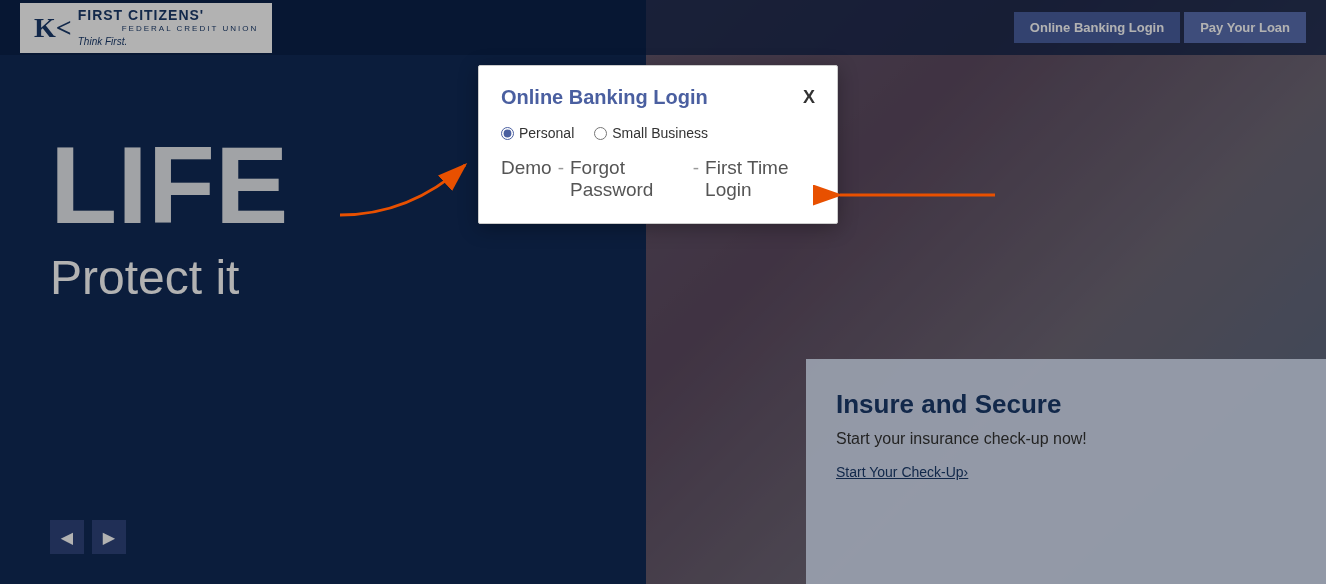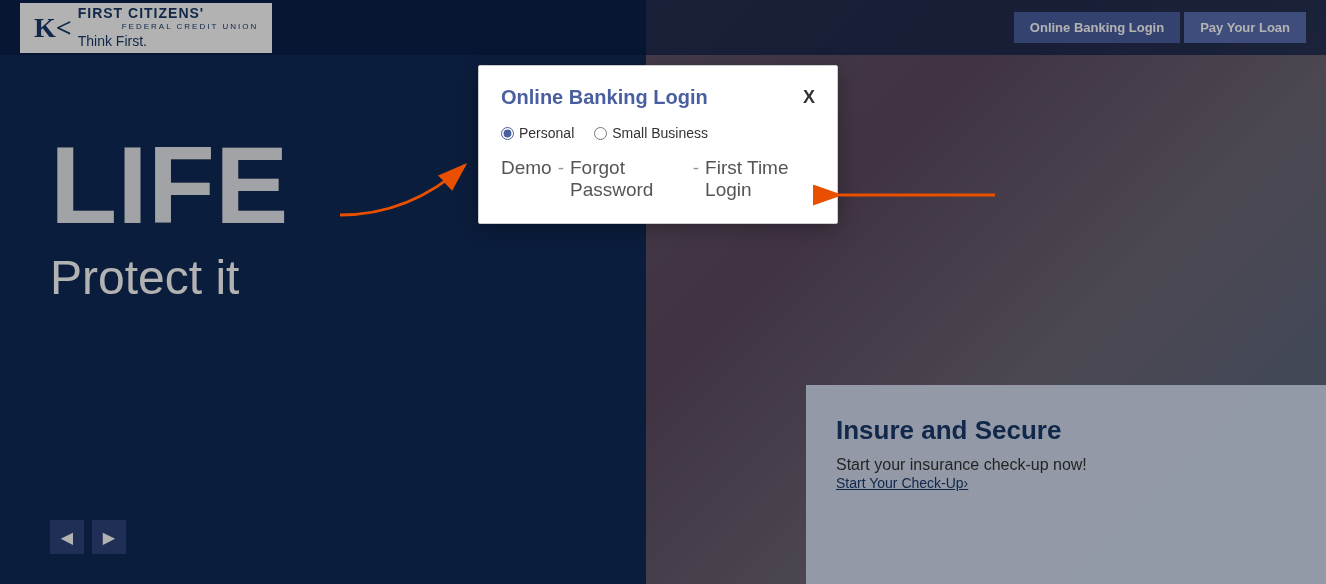--- a/index.html
+++ b/index.html
@@ -85,21 +85,22 @@
 
     .logo-sub {
       color: #1a3a6b;
       font-size: 8px;
       letter-spacing: 2px;
       margin-left: 44px;
     }
 
     .logo-tagline {
       color: #1a3a6b;
-      font-size: 14px;
+      font-size: 10px;
+      font-style: italic;
       margin-top: 2px;
     }
 
     .nav-buttons {
       display: flex;
       gap: 4px;
     }
 
     .nav-btn {
       padding: 8px 16px;
@@ -167,36 +168,37 @@
       align-items: center;
       justify-content: center;
     }
 
     
     .insure-panel {
       position: absolute;
       bottom: 0;
       right: 0;
       width: 520px;
-      height: 199px;
+      height: 225px;
       background: rgba(220, 230, 250, 0.92);
       z-index: 10;
       padding: 30px 30px 20px 30px;
     }
 
     .insure-title {
       font-size: 26px;
       font-weight: bold;
       color: #1a3a6b;
       margin-bottom: 10px;
     }
 
     .insure-sub {
       font-size: 16px;
       color: #333;
+      margin-bottom: 15px;
     }
 
     .insure-link {
       color: #1a3a6b;
       font-size: 14px;
       text-decoration: underline;
       cursor: pointer;
     }
 
     

